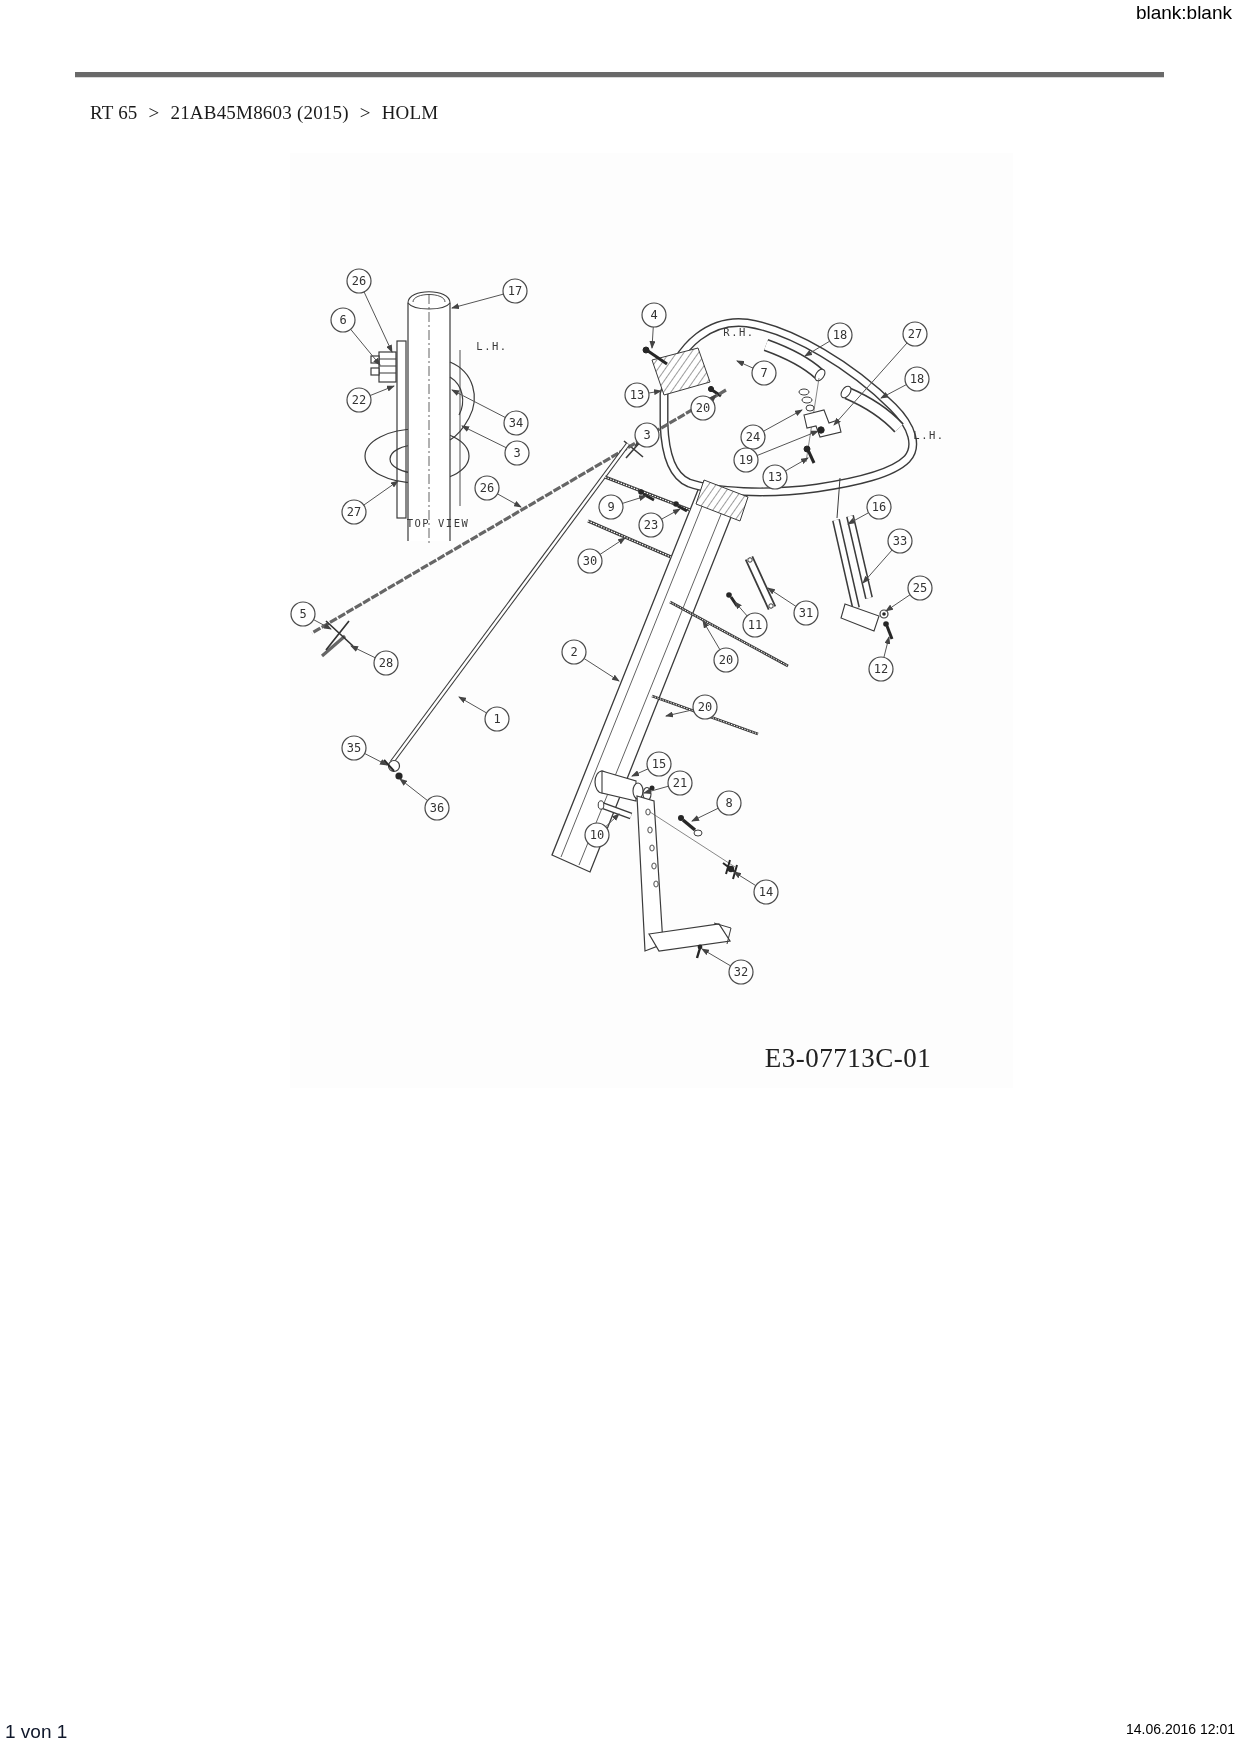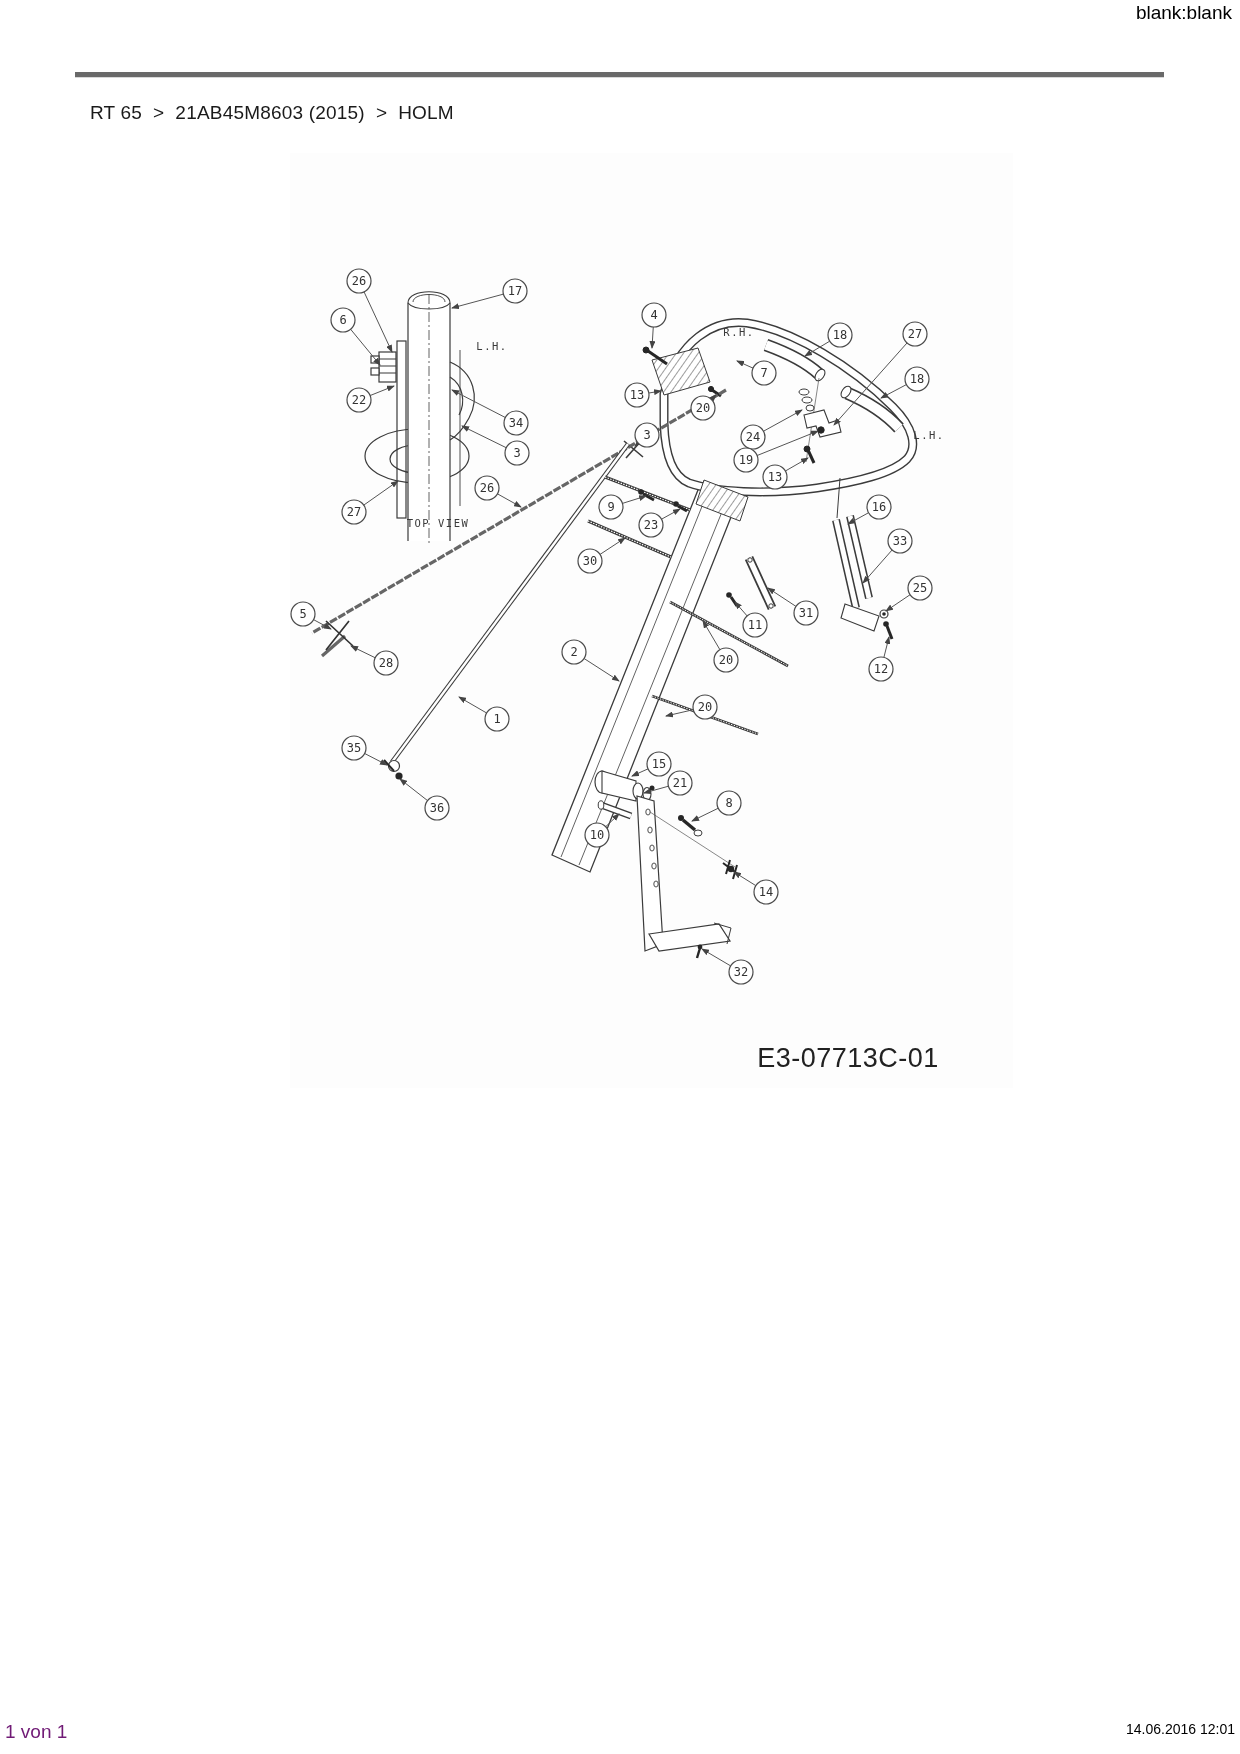--- a/index.html
+++ b/index.html
@@ -9,33 +9,33 @@
   }
   .url-label{
     position:absolute;top:2px;right:8px;font-size:19px;color:#000;
   }
   .top-rule{
     position:absolute;left:75px;top:72px;width:1089px;height:5px;
     background:#696969;border-bottom:1px solid #d8d8d8;
   }
   .breadcrumb{
     position:absolute;left:90px;top:102px;font-size:19px;color:#1a1a1a;
-    letter-spacing:0.2px;white-space:nowrap;
+    letter-spacing:0.2px;white-space:nowrap;font-family:Liberation Serif, serif;
   }
   .breadcrumb .sep{margin:0 11px;color:#1a1a1a;}
   .diagram-wrap{
     position:absolute;left:0;top:0;width:1240px;height:1754px;
   }
   svg{position:absolute;left:0;top:0;}
   .drawing-number{
     position:absolute;left:752px;top:1043px;width:192px;height:36px;
-    font-size:27px;color:#212121;text-align:center;letter-spacing:0.5px;
+    font-size:27px;color:#212121;text-align:center;letter-spacing:0.5px;font-family:Liberation Serif, serif;
   }
   .footer-left{
-    position:absolute;left:5px;top:1721px;font-size:19px;color:#701a75;
+    position:absolute;left:5px;top:1721px;font-size:19px;color:#0f172a;
   }
   .footer-right{
     position:absolute;right:5px;top:1721px;font-size:14px;color:#000;
   }
 </style>
 </head>
 <body>
 
 <div class="url-label">blank:blank</div>
 <div class="top-rule"></div>

